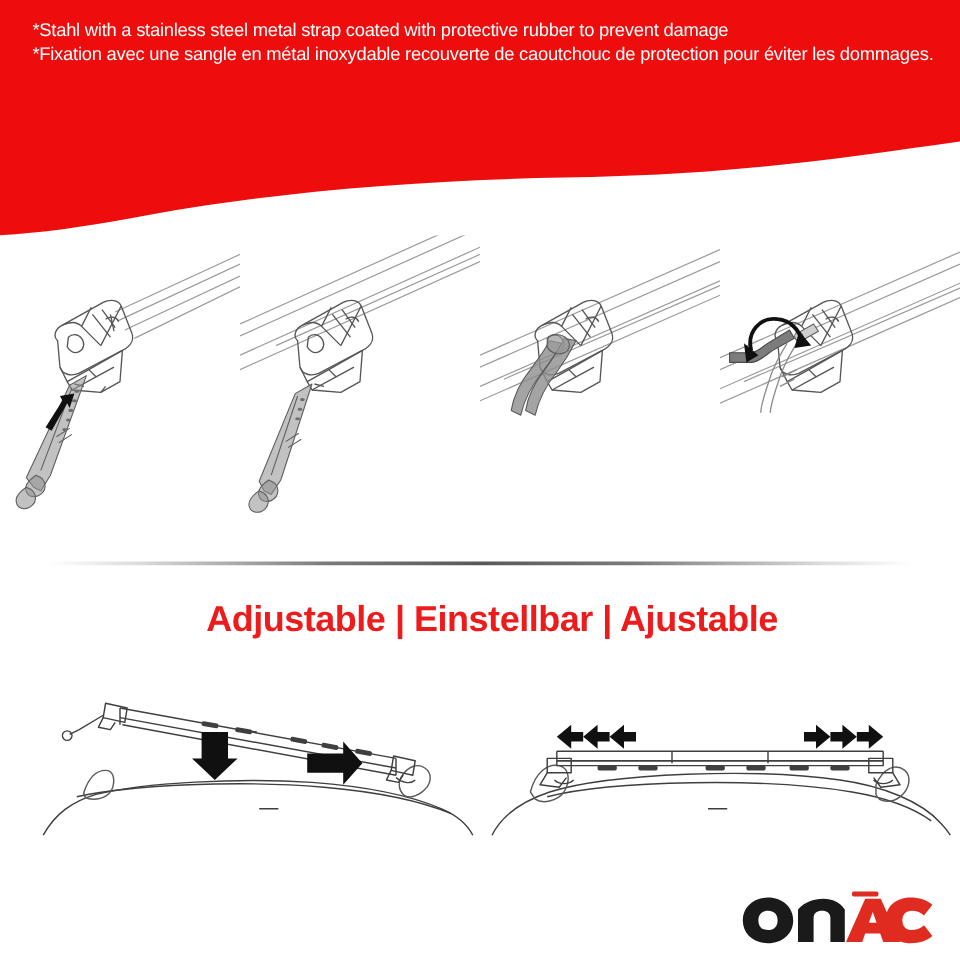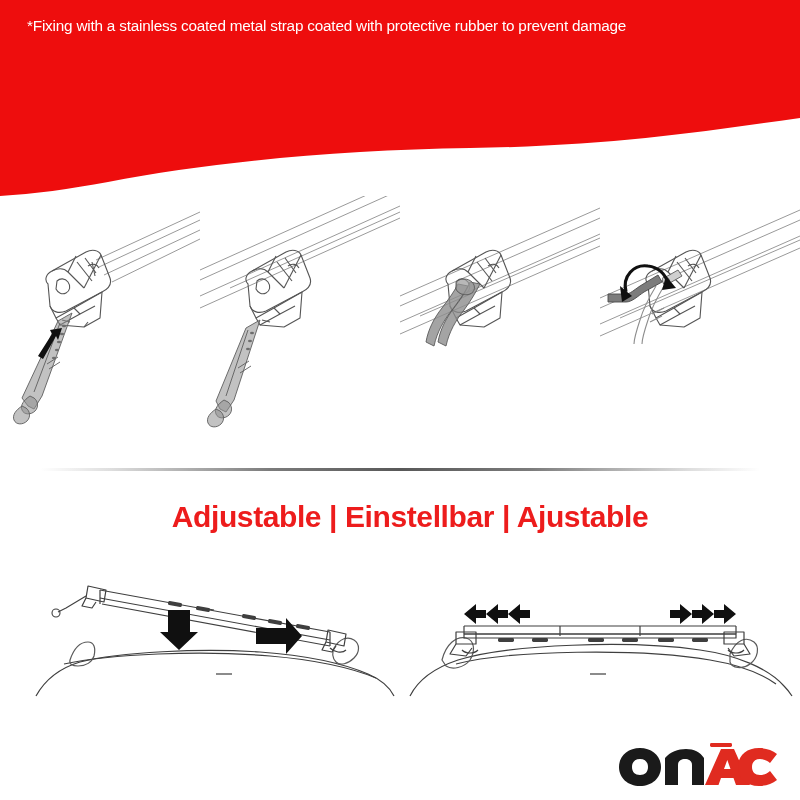--- a/index.html
+++ b/index.html
@@ -125,21 +125,22 @@
 <div id="page">
 
   <div class="banner">
     <svg viewBox="0 0 800 200" preserveAspectRatio="none">
       <path d="M0,0 L800,0 L800,118
                C700,132 610,146 470,148
                C340,150 210,162 108,182
                C70,189 34,194 0,196 Z" fill="#EE0D0D"></path>
     </svg>
     <div class="banner-text">
-      <div>*Fixing with a stainless coated metal strap coated with protective rubber to prevent damage</div>
+      <div>*Stahl with a stainless steel metal strap coated with protective rubber to prevent damage</div>
+      <div>*Fixation avec une sangle en métal inoxydable recouverte de caoutchouc de protection pour éviter les dommages.</div>
     </div>
   </div>
 
   <div class="steps">
 
     <div class="step">
       <svg viewBox="0 0 200 262" preserveAspectRatio="xMidYMid meet">
         <g fill="none" stroke="#555" stroke-width="1.1" stroke-linejoin="round">
 
           <g stroke="#9a9a9a" stroke-width="1">

